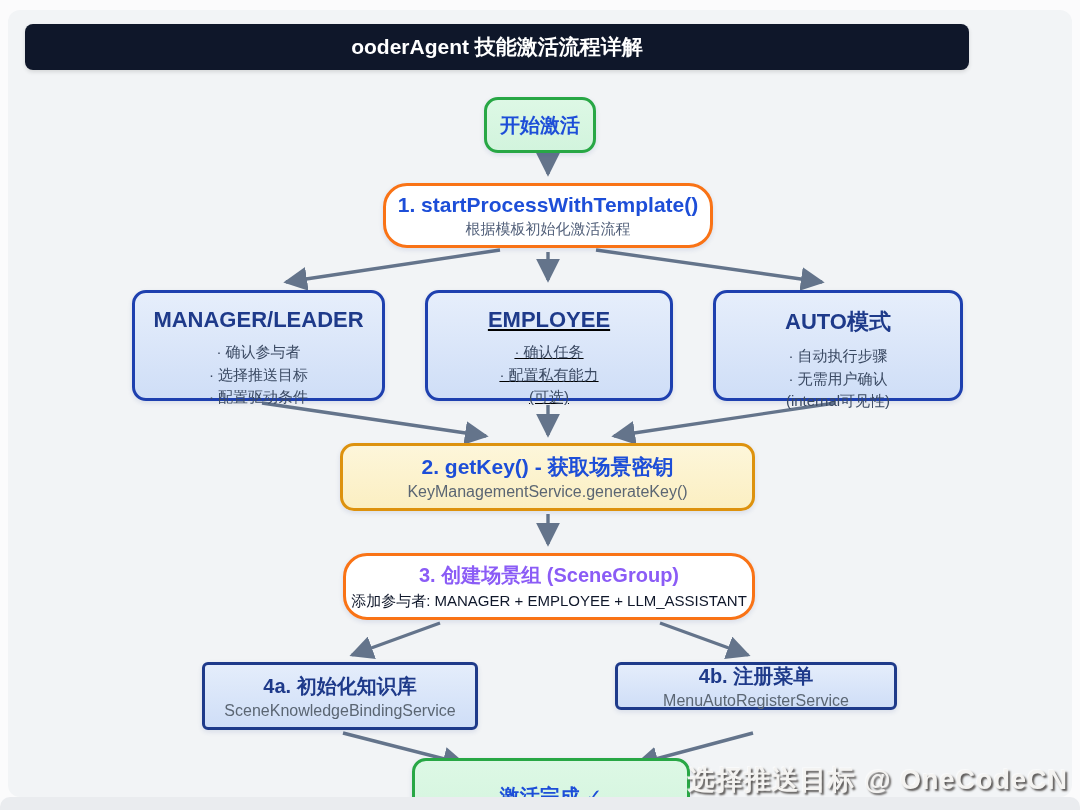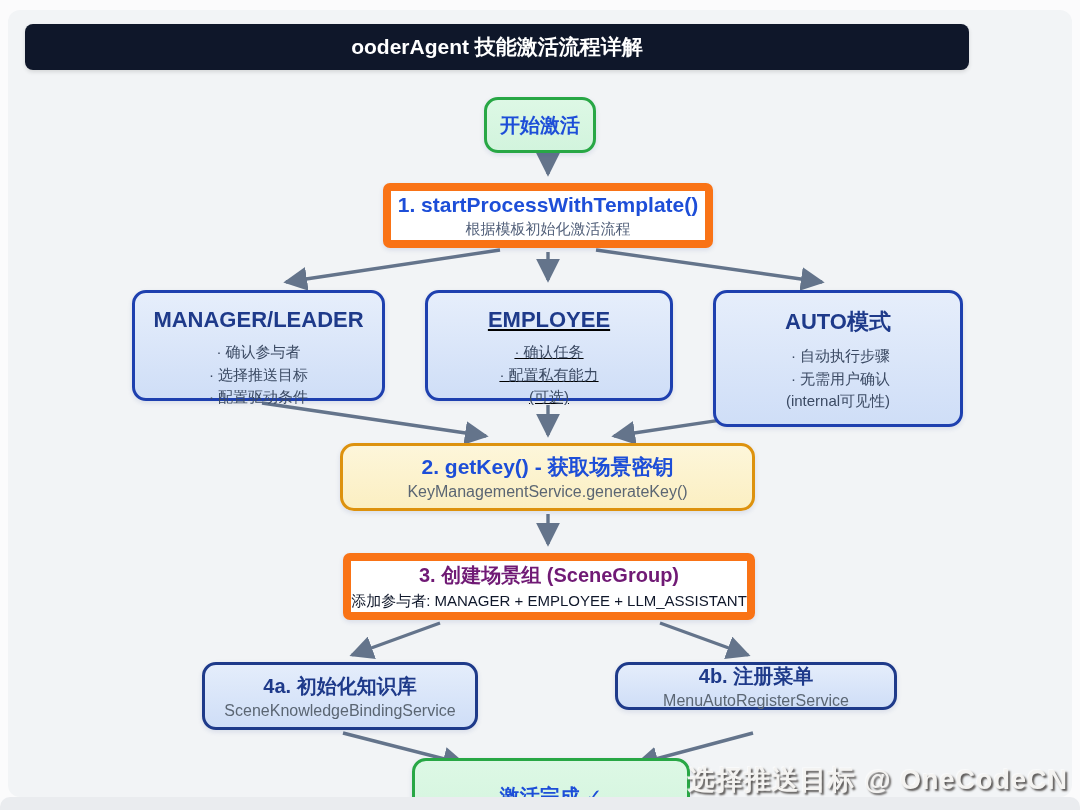--- a/index.html
+++ b/index.html
@@ -51,22 +51,22 @@
   .node-start, .node-end {
     background: linear-gradient(180deg, #ddf8e5, #d2f4dd);
     border: 3px solid #28a745;
     border-radius: 14px;
   }
   .node-start .lbl, .node-end .lbl {
     color: #1d4ed8; font-size: 20px; font-weight: bold;
   }
   .node-white {
     background: #ffffff;
-    border: 8px solid #f97316;
-    border-radius: 7px;
+    border: 3px solid #f97316;
+    border-radius: 24px;
   }
   .node-white .title { color: #1d4ed8; font-size: 21px; font-weight: bold; white-space: nowrap; }
   .node-white .subtitle { color: #52607a; font-size: 15px; margin-top: 3px; white-space: nowrap; }
   .node-branch {
     background: linear-gradient(180deg, #e6eefb, #cfdef7);
     border: 3px solid #1e40af;
     border-radius: 14px;
     justify-content: flex-start;
     padding-top: 14px;
   }
@@ -75,30 +75,30 @@
   .node-orange {
     background: linear-gradient(180deg, #fdf6da, #fbefc2);
     border: 3px solid #dd920e;
     border-radius: 14px;
   }
   .node-orange .title { color: #1d4ed8; font-size: 21px; font-weight: bold; white-space: nowrap; }
   .node-orange .subtitle { color: #5b6673; font-size: 16px; margin-top: 2px; white-space: nowrap; }
   .node-sub {
     background: linear-gradient(180deg, #e4edfb, #cfdef7);
     border: 3px solid #1e3a8a;
-    border-radius: 14px;
+    border-radius: 6px;
   }
   .node-sub .title { color: #1e3a8a; font-size: 20px; font-weight: bold; white-space: nowrap; }
   .node-sub .subtitle { color: #5b6673; font-size: 16px; margin-top: 2px; white-space: nowrap; }
 
   #n-start { left: 476px; top: 87px; width: 112px; height: 56px; }
   #n-step1 { left: 375px; top: 173px; width: 330px; height: 65px; }
   #n-branch0 { left: 124px; top: 280px; width: 253px; height: 111px; }
   #n-branch1 { left: 417px; top: 280px; width: 248px; height: 111px; text-decoration: underline; }
-  #n-branch2 { left: 705px; top: 280px; width: 250px; height: 137px; text-align: right; }
+  #n-branch2 { left: 705px; top: 280px; width: 250px; height: 111px; }
   #n-step2 { left: 332px; top: 433px; width: 415px; height: 68px; }
   #n-step3 { left: 335px; top: 543px; width: 412px; height: 67px; }
   #n-step4a { left: 194px; top: 652px; width: 276px; height: 68px; }
   #n-step4b { left: 607px; top: 652px; width: 282px; height: 48px; }
   #n-end { left: 404px; top: 748px; width: 278px; height: 78px; justify-content: flex-start; padding-top: 22px; }
 
   .arrow-layer {
     position: absolute; left: 0; top: 0;
     width: 1064px; height: 787px;
     pointer-events: none;
@@ -178,21 +178,21 @@
           <div>(internal可见性)</div>
         </div>
     </div>
 
     <div class="node node-orange" id="n-step2">
       <div class="title">2. getKey() - 获取场景密钥</div>
       <div class="subtitle">KeyManagementService.generateKey()</div>
     </div>
 
     <div class="node node-white" id="n-step3">
-      <div class="title" style="font-size:20px; color:#701a75;">3. 创建场景组 (SceneGroup)</div>
+      <div class="title" style="font-size:20px; color:#8b5cf6;">3. 创建场景组 (SceneGroup)</div>
       <div class="subtitle" style="font-size:15px; color:#0f172a;">添加参与者: MANAGER + EMPLOYEE + LLM_ASSISTANT</div>
     </div>
 
     <div class="node node-sub" id="n-step4a">
       <div class="title">4a. 初始化知识库</div>
       <div class="subtitle">SceneKnowledgeBindingService</div>
     </div>
 
     <div class="node node-sub" id="n-step4b">
       <div class="title">4b. 注册菜单</div>

